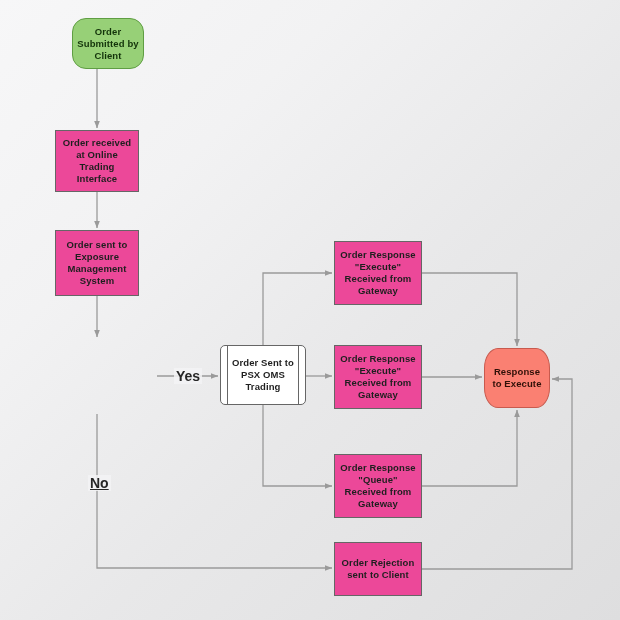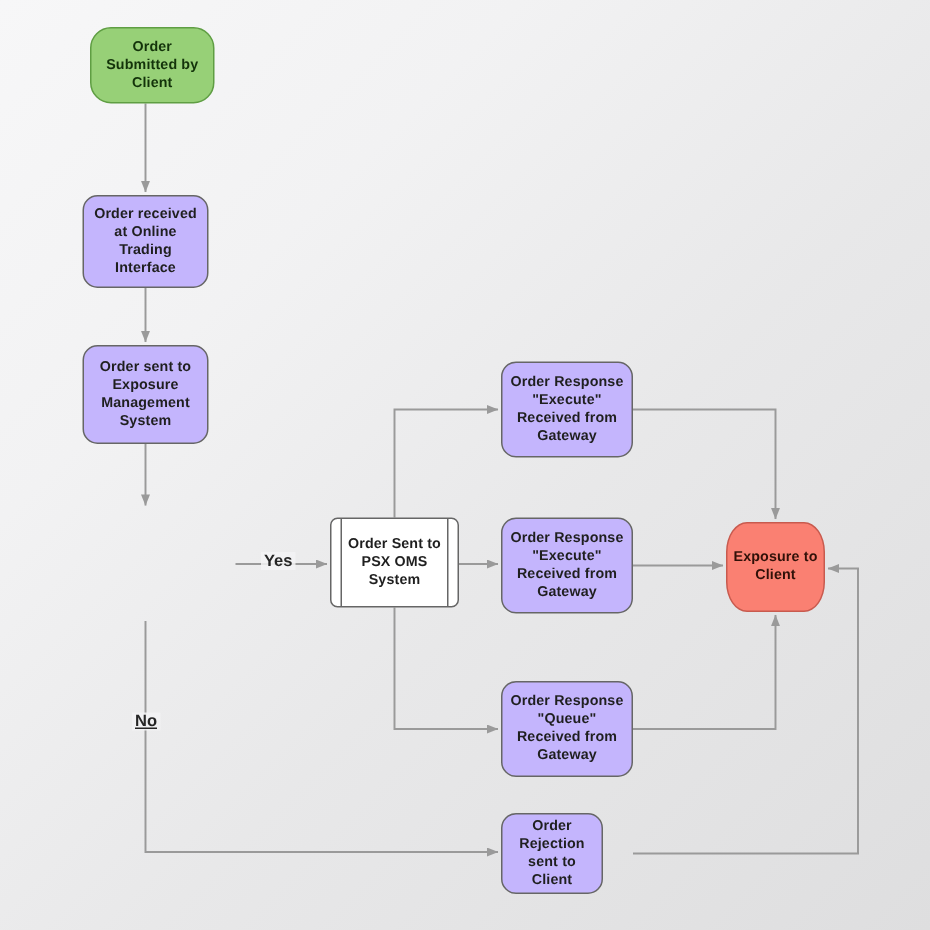--- a/index.html
+++ b/index.html
@@ -47,23 +47,23 @@
     border-radius: 14px;
     color: #13330a;
   }
   .shape-terminator-red {
     background: #fa8072;
     border: 1.2px solid #c85a4e;
     border-radius: 14px 14px 14px 14px / 20px 20px 20px 20px;
     color: #301008;
   }
   .shape-process {
-    background: #c4b5fd;
+    background: #ec4899;
     border: 1.2px solid #666666;
-    border-radius: 10px;
+    border-radius: 0;
   }
   .shape-predef {
     background: #ffffff;
     border: 1.2px solid #666666;
     border-radius: 5px;
   }
   .shape-predef .bar-l,
   .shape-predef .bar-r {
     position: absolute;
     top: 0;
@@ -87,21 +87,21 @@
     justify-content: center;
     text-align: center;
     font-size: 9.5px;
     font-weight: bold;
     line-height: 12px;
     color: #10222e;
   }
 
   .edge-label {
     position: absolute;
-    font-size: 11px;
+    font-size: 14px;
     font-weight: bold;
     color: #262626;
     background: rgba(243,243,244,0.85);
     padding: 0 2px;
     white-space: nowrap;
   }
 </style>
 </head>
 <body>
 
@@ -134,56 +134,56 @@
       <path d="M422,273 L517,273 L517,346"></path>
 
       <path d="M422,377 L482,377"></path>
 
       <path d="M422,486 L517,486 L517,410"></path>
 
       <path d="M422,569 L572,569 L572,379 L552,379"></path>
     </g>
   </svg>
 
-  <div class="node shape-terminator-green" style="left:60px; top:18px; width:83px; height:51px;">
+  <div class="node shape-terminator-green" style="left:72px; top:18px; width:72px; height:51px;">
     <span class="txt">Order Submitted by Client</span>
   </div>
 
   <div class="node shape-process" style="left:55px; top:130px; width:84px; height:62px;">
     <span class="txt">Order received at Online Trading Interface</span>
   </div>
 
   <div class="node shape-process" style="left:55px; top:230px; width:84px; height:66px;">
     <span class="txt">Order sent to Exposure Management System</span>
   </div>
 
 
   <div class="node shape-predef" style="left:220px; top:345px; width:86px; height:60px; position:absolute;">
     <span class="bar-l"></span>
     <span class="bar-r"></span>
-    <span class="txt">Order Sent to PSX OMS System</span>
+    <span class="txt">Order Sent to PSX OMS Trading</span>
   </div>
 
   <div class="node shape-process" style="left:334px; top:241px; width:88px; height:64px;">
     <span class="txt">Order Response "Execute" Received from Gateway</span>
   </div>
 
   <div class="node shape-process" style="left:334px; top:345px; width:88px; height:64px;">
     <span class="txt">Order Response "Execute" Received from Gateway</span>
   </div>
 
   <div class="node shape-process" style="left:334px; top:454px; width:88px; height:64px;">
     <span class="txt">Order Response "Queue" Received from Gateway</span>
   </div>
 
-  <div class="node shape-process" style="left:334px; top:542px; width:68px; height:54px;">
+  <div class="node shape-process" style="left:334px; top:542px; width:88px; height:54px;">
     <span class="txt">Order Rejection sent to Client</span>
   </div>
 
   <div class="node shape-terminator-red" style="left:484px; top:348px; width:66px; height:60px;">
-    <span class="txt">Exposure to Client</span>
+    <span class="txt">Response to Execute</span>
   </div>
 
   <div class="edge-label" style="left:174px; top:368px;">Yes</div>
 
   <div class="edge-label" style="left:88px; top:475px;text-decoration:underline;">No</div>
 
 </div>
 
 </body></html>

